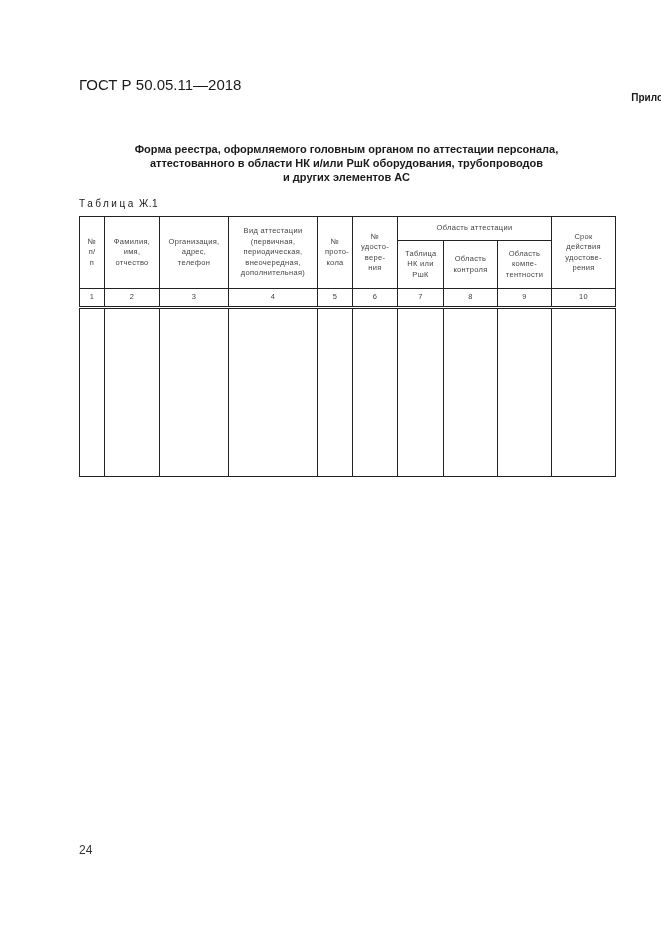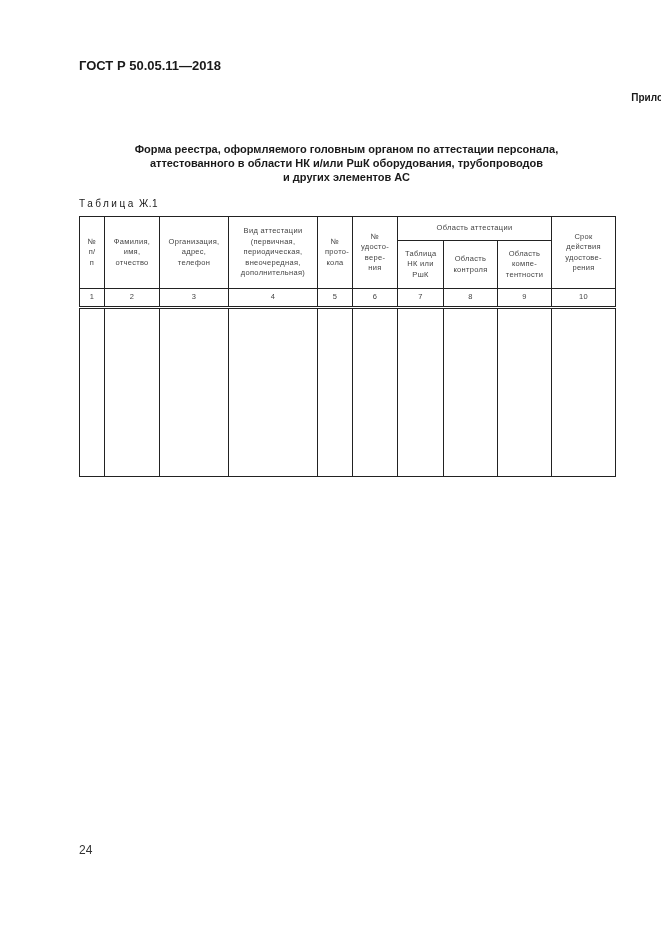--- a/index.html
+++ b/index.html
@@ -1,18 +1,18 @@
 <!DOCTYPE html>
 <html><head>
   <meta charset="utf-8">
   <style>
     html, body { margin: 0; padding: 0; background: #ffffff; }
     body { width: 661px; height: 935px; position: relative; overflow: hidden;
            font-family: "Liberation Sans", sans-serif; color: #1a1a1a; }
-    .std-code { position: absolute; left: 79px; top: 58px; font-size: 13px; font-weight: bold; }
+    .std-code { position: absolute; left: 79px; top: 76px; font-size: 15px; font-weight: normal; }
     .appendix { position: absolute; left: 0; width: 661px; top: 91px; text-align: right;
                 font-size: 10px; font-weight: bold; line-height: 13px; margin-left: 44px; }
     .appendix .sub { font-weight: bold; }
     .form-title { position: absolute; left: 0; width: 693px; top: 142px; text-align: center;
                   font-size: 11px; font-weight: bold; line-height: 14px; }
     .table-caption { position: absolute; left: 79px; top: 198px; font-size: 10px; letter-spacing: 0.5px; }
     .table-caption .sp { letter-spacing: 2.5px; margin-top: 28px; }
     table.reg { position: absolute; left: 79px; top: 216px; border-collapse: collapse;
                 table-layout: fixed; width: 536px; }
     table.reg td { border: 1.3px solid #222; text-align: center; vertical-align: middle;

